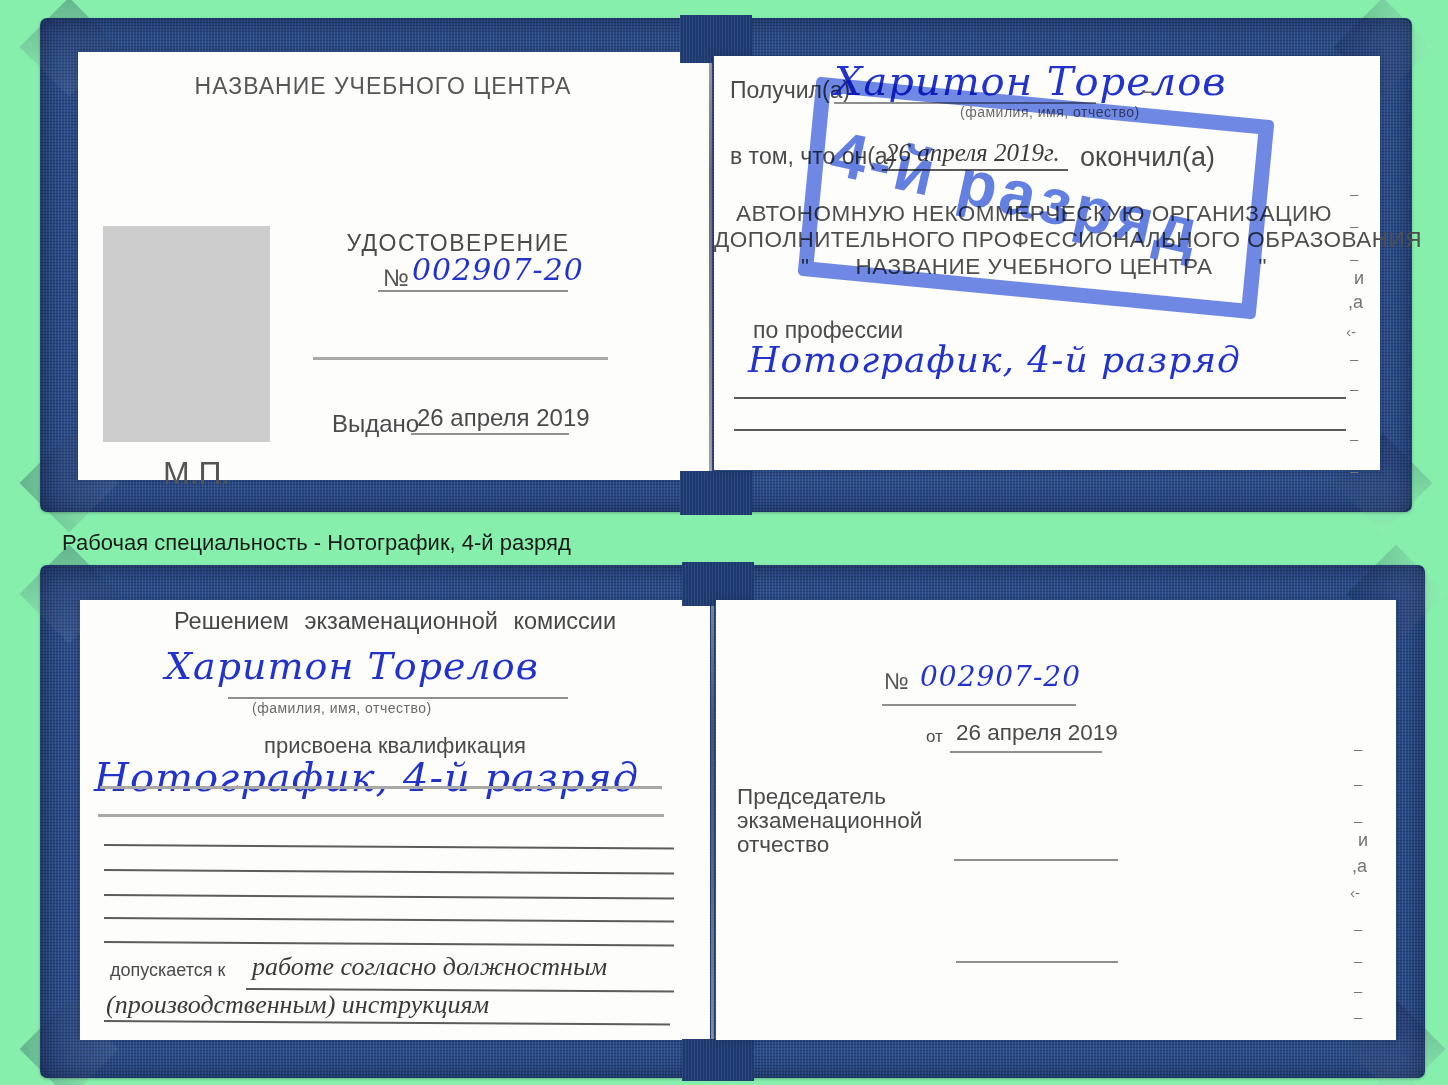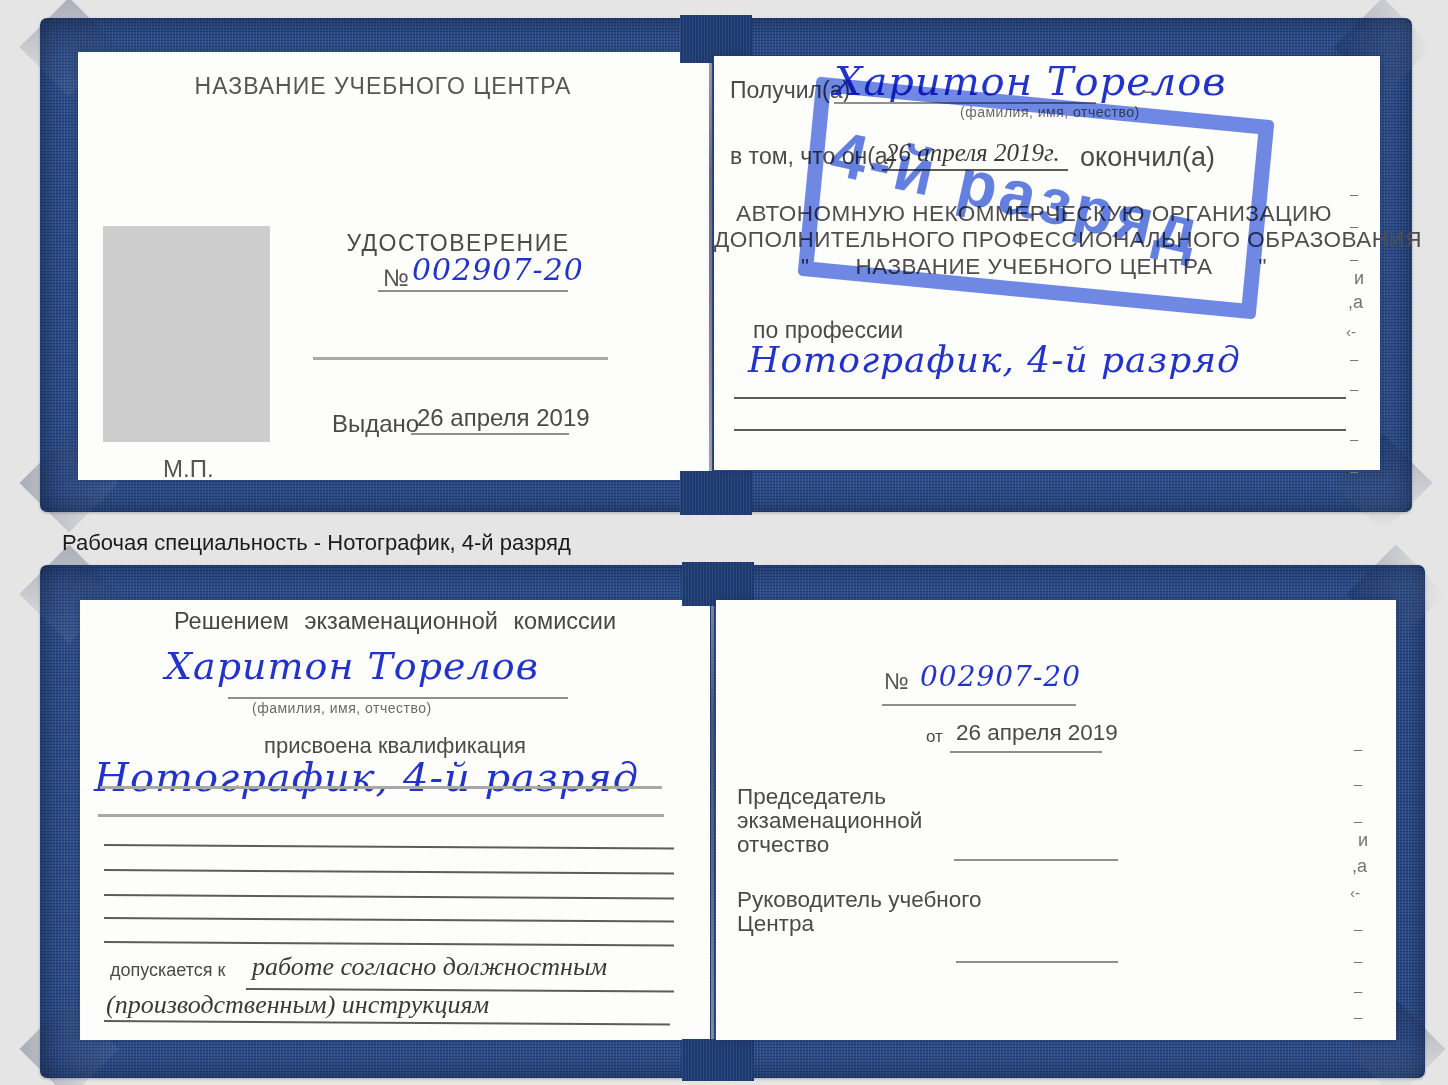--- a/index.html
+++ b/index.html
@@ -1,16 +1,16 @@
 <!DOCTYPE html>
 <html><head>
 <meta charset="utf-8">
 <style>
   html,body{margin:0;padding:0;background:#ffffff;}
-  .screen{position:relative;width:1448px;height:1085px;background:#e5e5e5;overflow:hidden;
+  .screen{position:relative;width:1448px;height:1085px;background:#86efac;overflow:hidden;
           font-family:"Liberation Sans",sans-serif;}
   
   .booklet{position:absolute;border-radius:7px;background-color:#2b4d8a;
     background-image:
       repeating-linear-gradient(90deg, rgba(255,255,255,.09) 0 1px, rgba(0,0,0,0) 1px 3px),
       repeating-linear-gradient(0deg, rgba(8,20,50,.28) 0 1px, rgba(0,0,0,0) 1px 3px);
     box-shadow: inset 0 0 26px rgba(8,18,48,.65), 0 1px 3px rgba(0,0,0,.25);}
   .corner{position:absolute;width:70px;height:70px;background:linear-gradient(135deg, rgba(12,26,64,.55), rgba(255,255,255,.12));opacity:.5;}
   .page{position:absolute;background:#fdfdfc;box-shadow:0 0 7px rgba(15,25,60,.35);}
   .crease{position:absolute;width:3px;background:linear-gradient(180deg,#9aa0ac 0%,#565b6e 30%,#6a7080 60%,#9aa0ac 100%);opacity:.85;}
@@ -55,21 +55,21 @@
       <span class="abs print" style="left:305px;top:212px;font-size:24px;color:#555;">№</span>
       <span class="abs hand" style="left:334px;top:200px;font-size:30px;">002907-20</span>
       <div class="rule" style="left:300px;top:238px;width:190px;"></div>
 
       <div class="rule thick" style="left:235px;top:305px;width:295px;"></div>
 
       <span class="abs print" style="left:254px;top:358px;font-size:24px;">Выдано</span>
       <span class="abs print" style="left:339px;top:352px;font-size:24px;">26 апреля 2019</span>
       <div class="rule" style="left:333px;top:381px;width:158px;"></div>
 
-      <span class="abs print" style="left:85px;top:403px;font-size:24px;color:#555;">М.П.</span>
+      <span class="abs print" style="left:85px;top:403px;font-size:32px;color:#555;">М.П.</span>
     </div>
 
     <div class="crease" style="left:669px;top:22px;height:448px;"></div>
     <div class="spine-tab" style="left:640px;top:-3px;height:48px;"></div>
     <div class="spine-tab" style="left:640px;bottom:-3px;height:44px;"></div>
 
     <div class="page" style="left:674px;top:38px;width:666px;height:414px;">
       <span class="abs print" style="left:16px;top:21px;font-size:23px;">Получил(а)</span>
       <span class="abs hand" style="left:120px;top:2px;font-size:40px;">Харитон Торелов</span>
       <div class="rule" style="left:120px;top:46px;width:262px;"></div>
@@ -157,24 +157,20 @@
       <span class="abs print" style="left:210px;top:127px;font-size:17px;">от</span>
       <span class="abs print" style="left:240px;top:120px;font-size:22.5px;">26 апреля 2019</span>
       <div class="rule" style="left:234px;top:151px;width:152px;"></div>
 
       <div class="abs print" style="left:21px;top:185px;width:340px;font-size:22.5px;line-height:24px;white-space:normal;">
         <span>Председатель экзаменационной</span><br>
         <span>отчество</span>
       </div>
       <div class="rule" style="left:238px;top:259px;width:164px;"></div>
 
-      <div class="abs print" style="left:21px;top:288px;width:340px;font-size:22.5px;line-height:24px;white-space:normal;">
-        <span>Руководитель учебного</span><br>
-        <span>Центра</span>
-      </div>
       <div class="rule" style="left:240px;top:361px;width:162px;"></div>
 
       <span class="edge" style="left:638px;top:140px;">–</span>
       <span class="edge" style="left:638px;top:175px;">–</span>
       <span class="edge" style="left:638px;top:212px;">–</span>
       <span class="edge" style="left:642px;top:230px;font-size:18px;">и</span>
       <span class="edge" style="left:636px;top:256px;font-size:18px;">,а</span>
       <span class="edge" style="left:634px;top:284px;">‹-</span>
       <span class="edge" style="left:638px;top:320px;">–</span>
       <span class="edge" style="left:638px;top:352px;">–</span>

